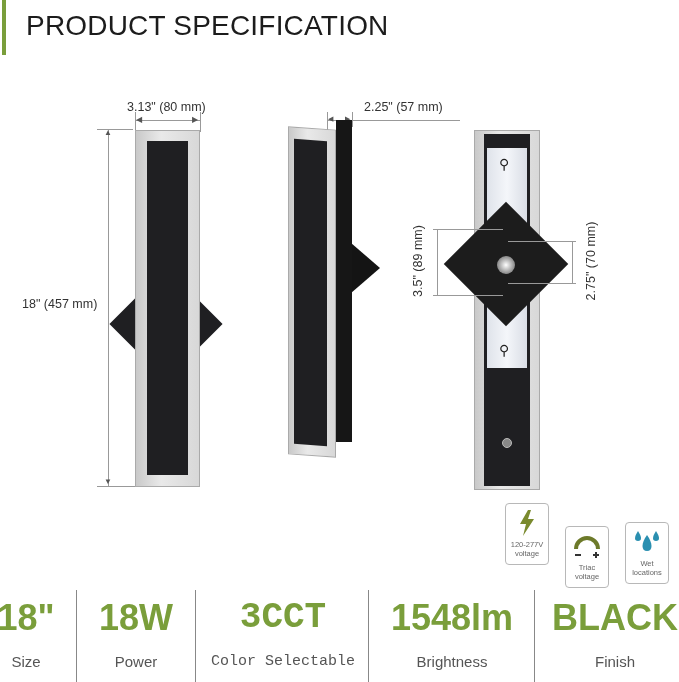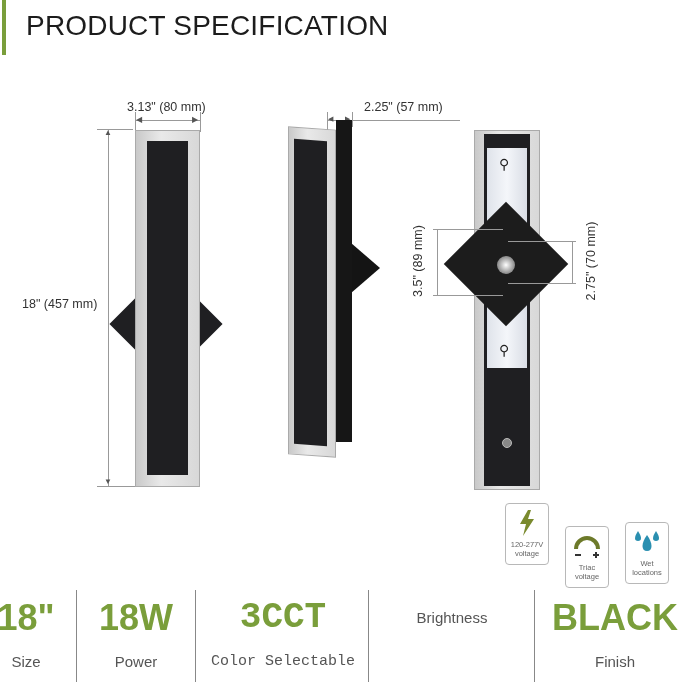--- a/index.html
+++ b/index.html
@@ -122,19 +122,20 @@
   <span class="spec-value">18W</span>
   <span class="spec-label">Power</span>
 </div>
 <div class="abs sep" style="left:195px;"></div>
 <div class="abs spec" style="left:198px;width:170px;font-family:Liberation Mono, monospace;">
   <span class="spec-value">3CCT</span>
   <span class="spec-label">Color Selectable</span>
 </div>
 <div class="abs sep" style="left:368px;"></div>
 <div class="abs spec" style="left:372px;width:160px;">
+  <span class="spec-value">1548lm</span>
   <span class="spec-label">Brightness</span>
 </div>
 <div class="abs sep" style="left:534px;"></div>
 <div class="abs spec" style="left:540px;width:150px;">
   <span class="spec-value">BLACK</span>
   <span class="spec-label">Finish</span>
 </div>
 
 </body></html>

